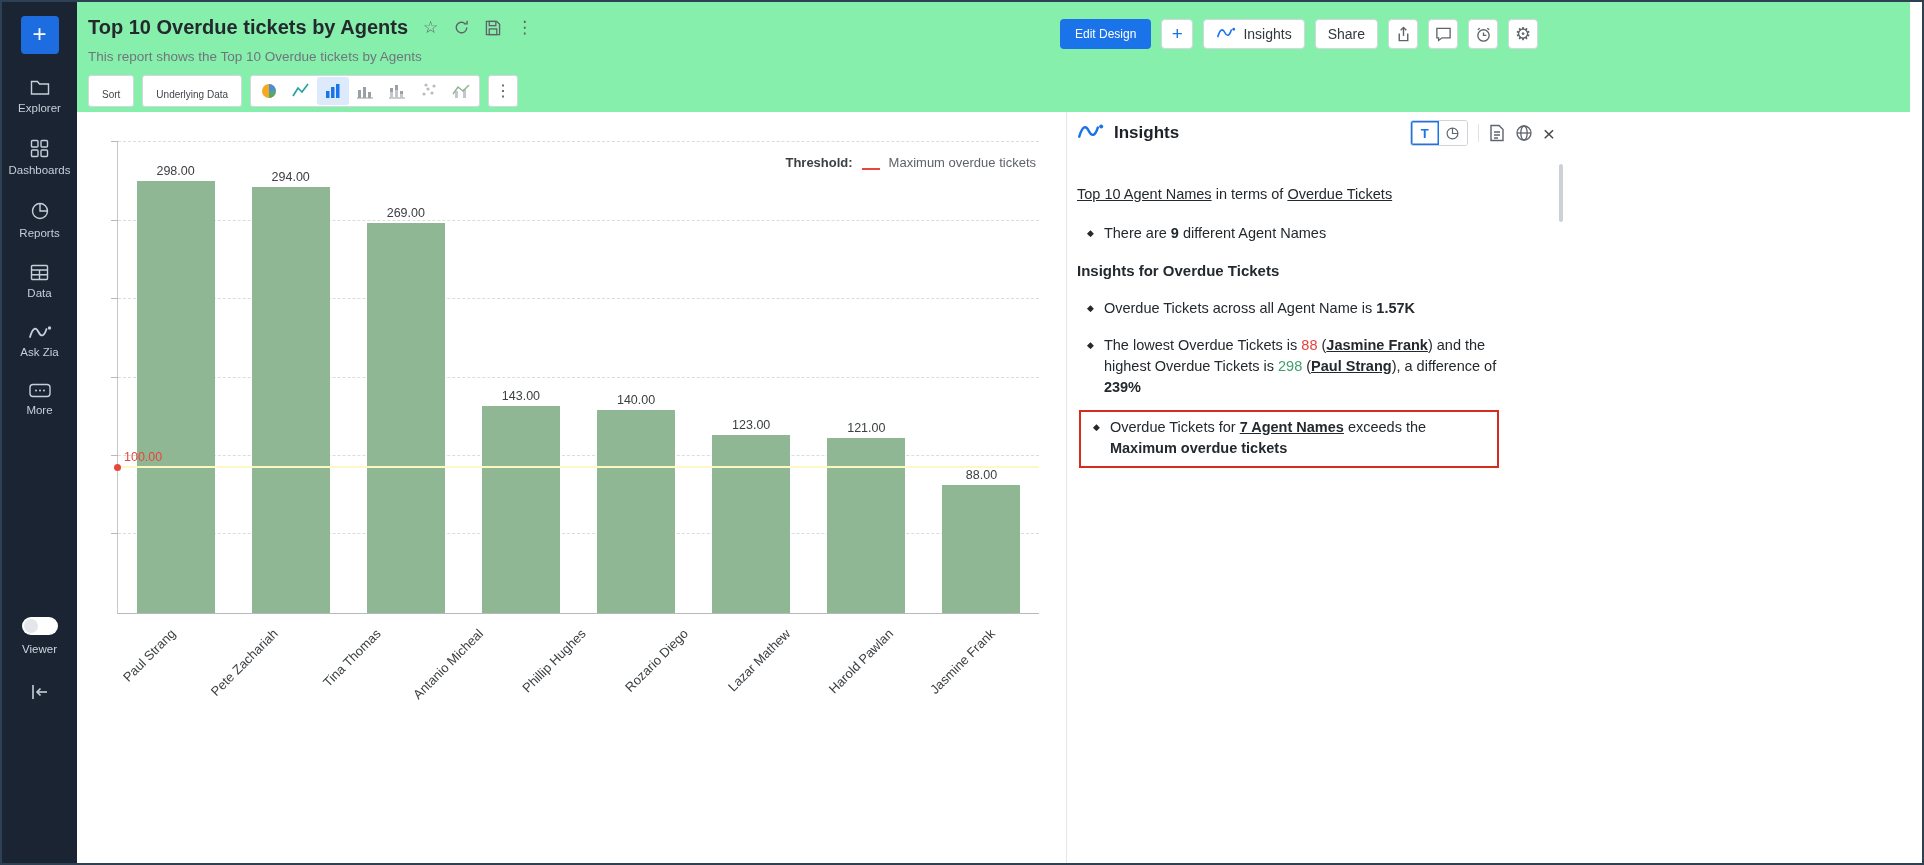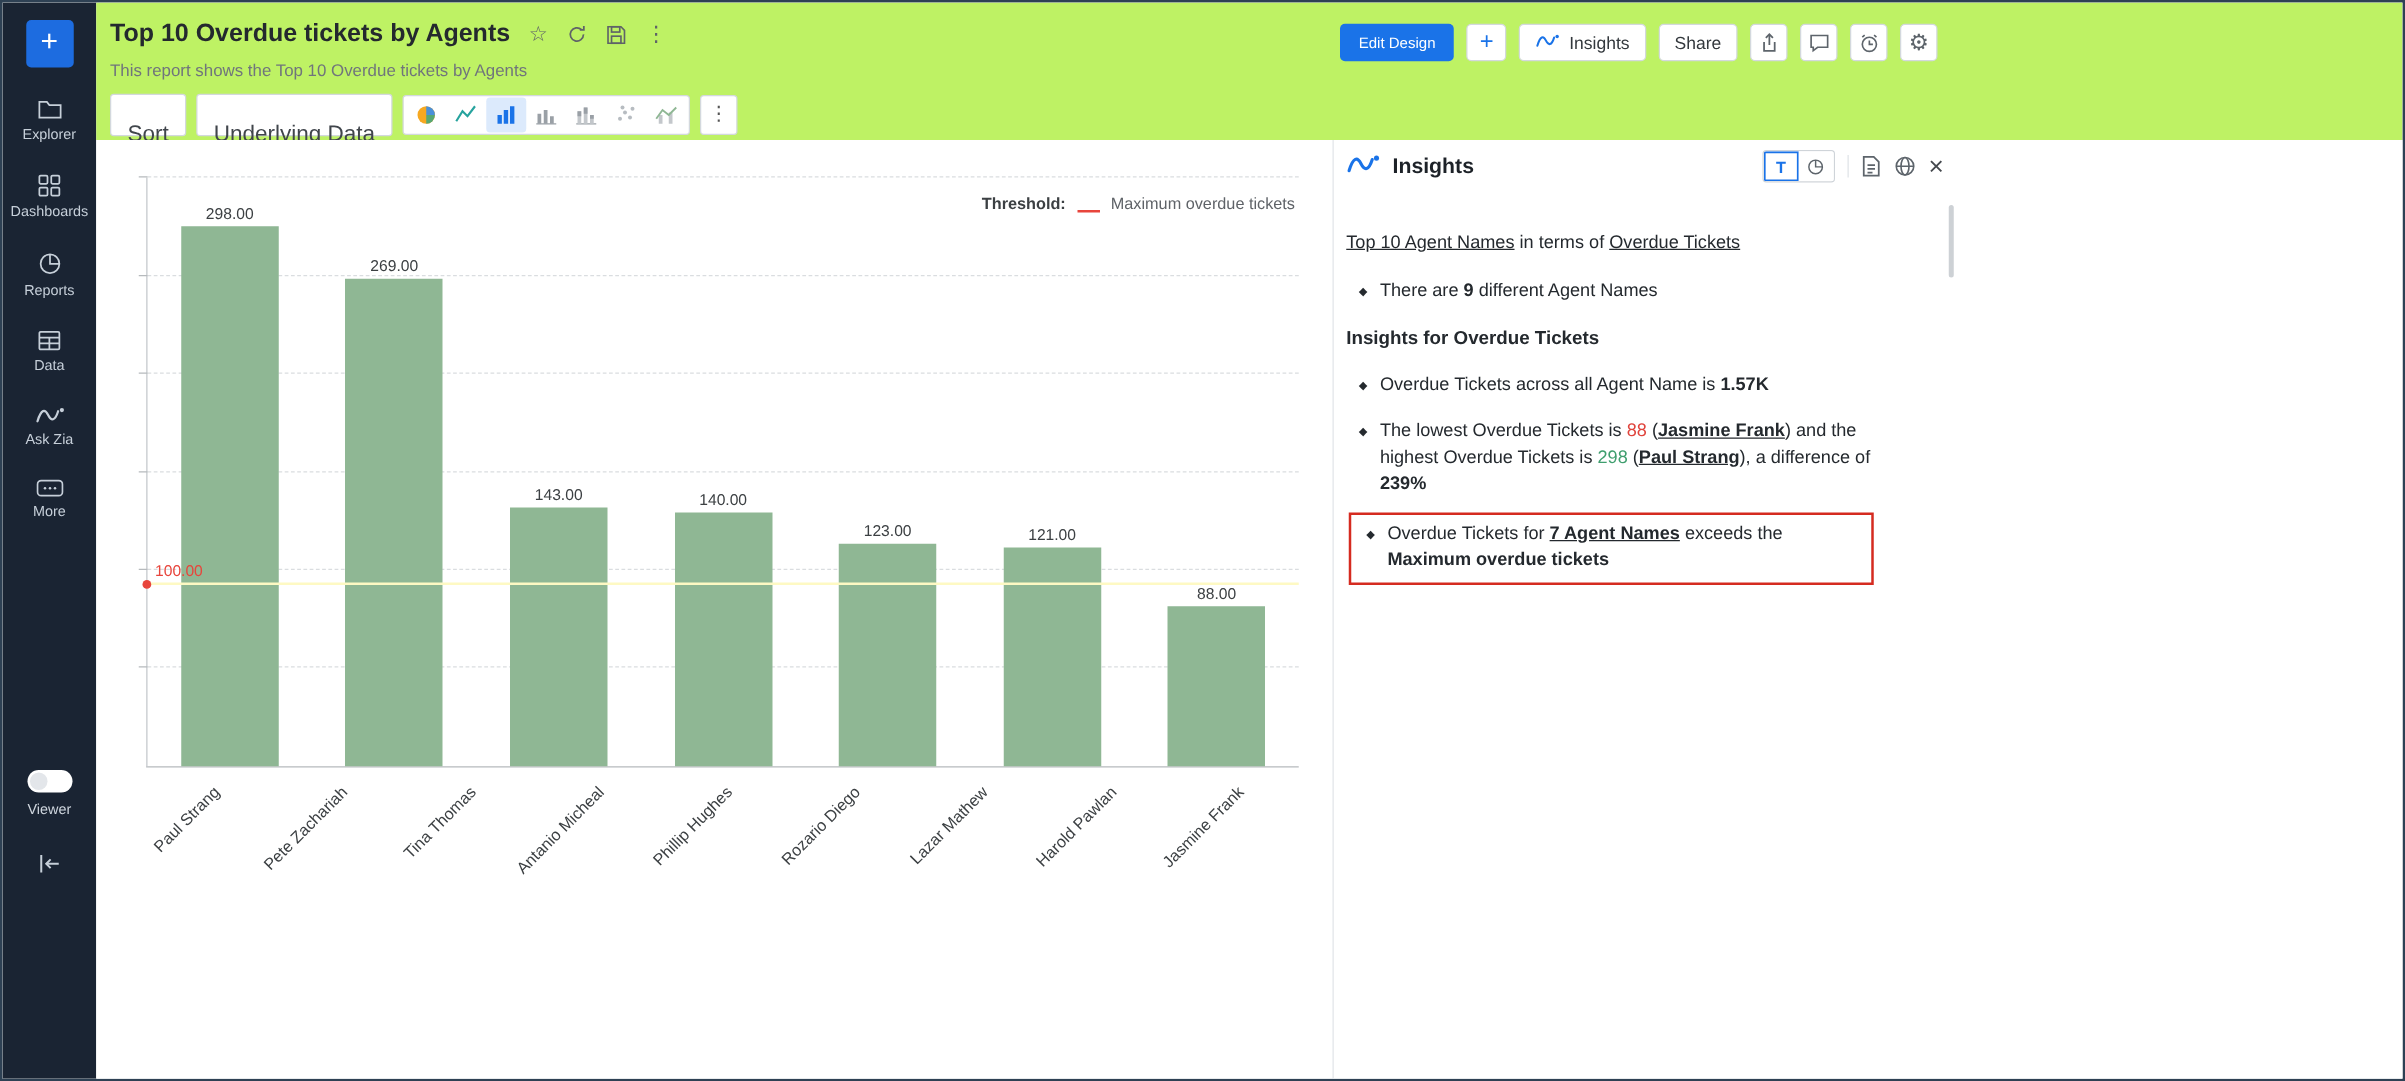--- a/index.html
+++ b/index.html
@@ -11,28 +11,28 @@
   .plus-btn { margin-top:14px; width:38px; height:38px; background:#1d6ce0; border-radius:4px; color:#fff; font-size:24px; line-height:36px; text-align:center; cursor:pointer; }
   .side-item { margin-top:25px; display:flex; flex-direction:column; align-items:center; gap:6px; color:#c6cfd9; font-size:11.5px; cursor:pointer; width:100%; text-align:center; }
   .side-item svg { display:block; }
   .sidebar-bottom { margin-top:auto; margin-bottom:158px; display:flex; flex-direction:column; align-items:center; }
   .toggle { width:36px; height:18px; background:#ffffff; border-radius:10px; position:relative; cursor:pointer; }
   .toggle .knob { position:absolute; left:2px; top:2px; width:14px; height:14px; border-radius:50%; background:#e3e6ea; }
   .viewer-label { margin-top:8px; color:#cfd6de; font-size:11.5px; }
   .collapse { margin-top:28px; cursor:pointer; }
 
   
-  .header { position:absolute; left:75px; top:0; right:0; height:110px; background:#bef264; }
+  .header { position:absolute; left:75px; top:0; right:12px; height:110px; background:#86efac; }
   .title-row { position:absolute; left:11px; top:14px; display:flex; align-items:center; gap:15px; }
   .page-title { font-size:20px; font-weight:700; color:#24292e; }
   .t-icon { color:#5f6368; font-size:17px; cursor:pointer; line-height:1; display:flex; align-items:center; }
   .subtitle { position:absolute; left:11px; top:47px; font-size:13.5px; color:#70757c; }
 
   .toolbar { position:absolute; left:11px; top:73px; display:flex; gap:8px; align-items:center; }
-  .tb-btn { border:1px solid #d3d8dd; border-radius:3px; padding:16px 13px; height:32px; line-height:30px; font-size:18px; color:#40454b; background:#fff; cursor:pointer; }
+  .tb-btn { border:1px solid #d3d8dd; border-radius:3px; padding:4px 13px; height:32px; line-height:30px; font-size:10px; color:#40454b; background:#fff; cursor:pointer; }
   .icon-group { display:flex; align-items:center; border:1px solid #d3d8dd; border-radius:3px; height:32px; padding:0 2px; background:#fff; }
   .icon-btn { width:32px; height:28px; display:flex; align-items:center; justify-content:center; border-radius:3px; cursor:pointer; }
   .icon-btn.selected { background:#dceafc; }
   .kebab-btn { width:30px; height:32px; border:1px solid #d3d8dd; border-radius:3px; text-align:center; line-height:30px; color:#555; font-size:16px; background:#fff; cursor:pointer; }
 
   .header-actions { position:absolute; top:16px; right:372px; display:flex; gap:10px; align-items:center; height:32px; }
   .btn-primary { background:#1a73e8; color:#fff; border:none; border-radius:4px; height:30px; padding:0 15px; font-size:12px; cursor:pointer; font-family:inherit; }
   .btn-outline { background:#fff; border:1px solid #d3d8dd; border-radius:4px; height:30px; padding:0 12px; font-size:14px; color:#33383d; cursor:pointer; display:flex; align-items:center; gap:7px; font-family:inherit; }
   .btn-plus { color:#1a73e8; font-size:19px; width:32px; justify-content:center; padding:0; }
   .sq-icon-btn { width:30px; height:30px; border:1px solid #d3d8dd; border-radius:4px; background:#fff; display:flex; align-items:center; justify-content:center; cursor:pointer; color:#5d646b; }
@@ -300,20 +300,24 @@
       <div class="gridline" style="bottom:66.67%"></div>
       <div class="gridline" style="bottom:83.33%"></div>
       <div class="gridline" style="bottom:100%"></div>
 
       <div class="bars">
           <div class="bar-slot">
             <div class="bar-value">298.00</div>
             <div class="bar" style="height: 91.6923%; background: rgb(143, 183, 148);"></div>
           </div>
           <div class="bar-slot">
+            <div class="bar-value">294.00</div>
+            <div class="bar" style="height: 90.4615%; background: rgb(143, 183, 148);"></div>
+          </div>
+          <div class="bar-slot">
             <div class="bar-value">269.00</div>
             <div class="bar" style="height: 82.7692%; background: rgb(143, 183, 148);"></div>
           </div>
           <div class="bar-slot">
             <div class="bar-value">143.00</div>
             <div class="bar" style="height: 44%; background: rgb(143, 183, 148);"></div>
           </div>
           <div class="bar-slot">
             <div class="bar-value">140.00</div>
             <div class="bar" style="height: 43.0769%; background: rgb(143, 183, 148);"></div>

